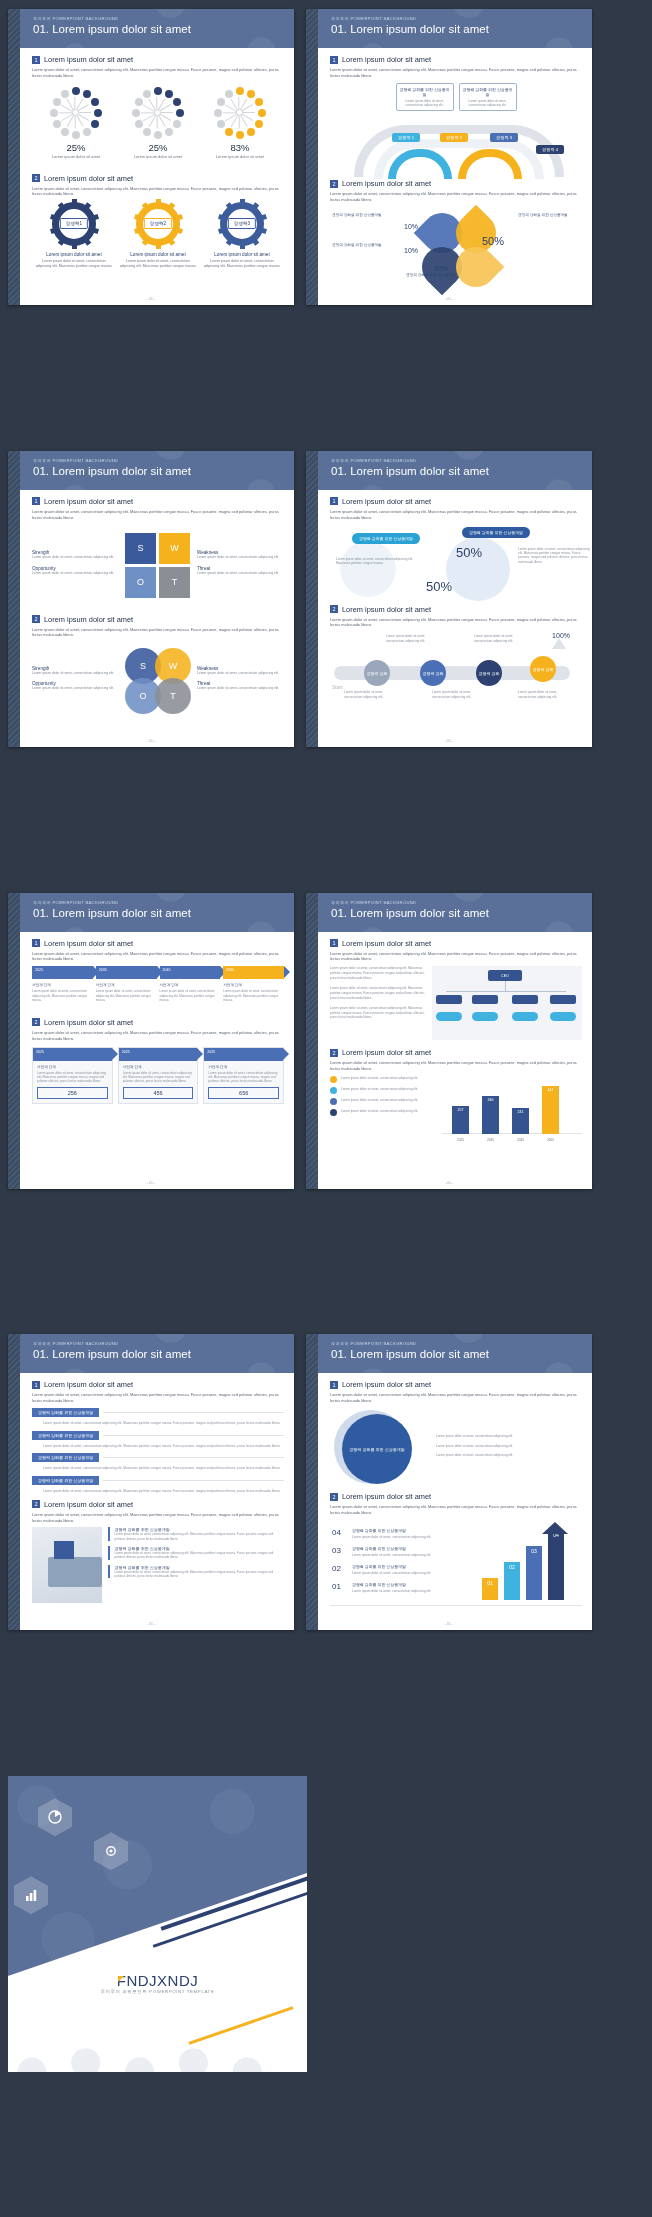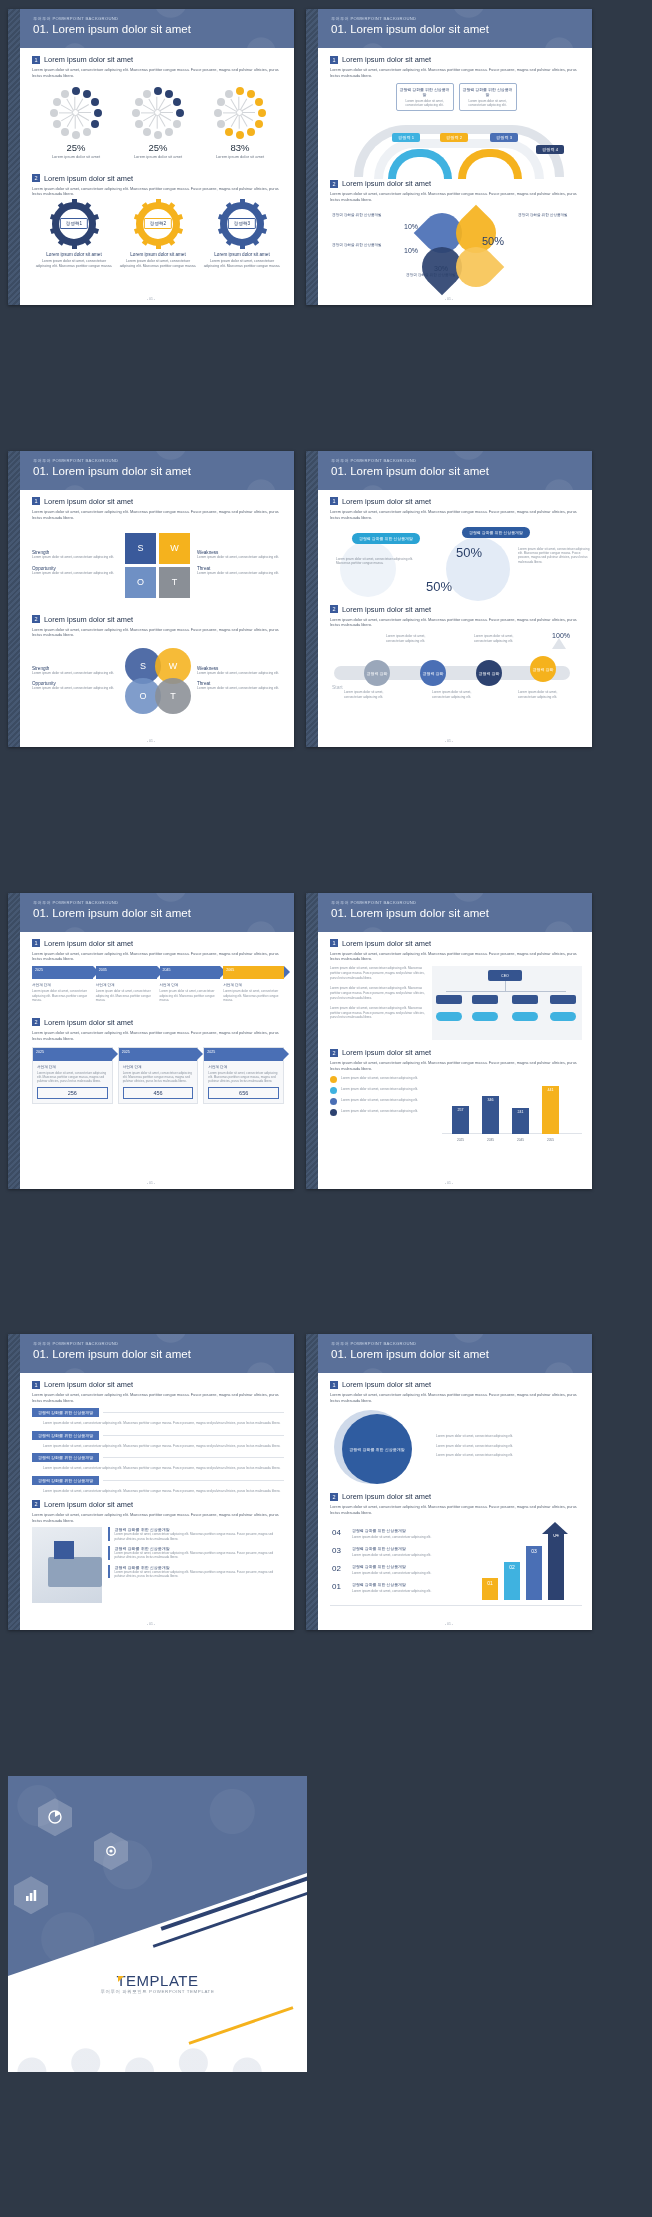--- a/index.html
+++ b/index.html
@@ -851,21 +851,21 @@
       <svg width="16" height="16" viewBox="0 0 16 16">
           <rect x="3" y="9" width="2.6" height="5" fill="#fff"></rect>
           <rect x="6.8" y="6" width="2.6" height="8" fill="#fff"></rect>
           <rect x="10.6" y="3" width="2.6" height="11" fill="#fff"></rect>
         </svg>
     </div>
     <div class="diagwhite"></div>
     <div class="dstripe" style="left:148px;top:120px;width:190px;"></div>
     <div class="dstripe" style="left:140px;top:138px;width:190px;height:3px"></div>
     <div class="brand" style="top:196px">
-      <div class="brandname">TEMPLATE</div>
+      <div class="brandname">FNDJXNDJ</div>
       <div class="brandsub">푸어푸어 파워포인트  POWERPOINT TEMPLATE</div>
     </div>
     <div style="position:absolute;left:110px;top:200px;width:0;height:0;border-left:6px solid #f5b21d;border-bottom:6px solid transparent"></div>
     <div class="hexfoot"></div>
     <div class="yellowline" style="left:178px;top:248px;width:110px"></div>
   </div>
 
 </div>
 
 </body></html>

